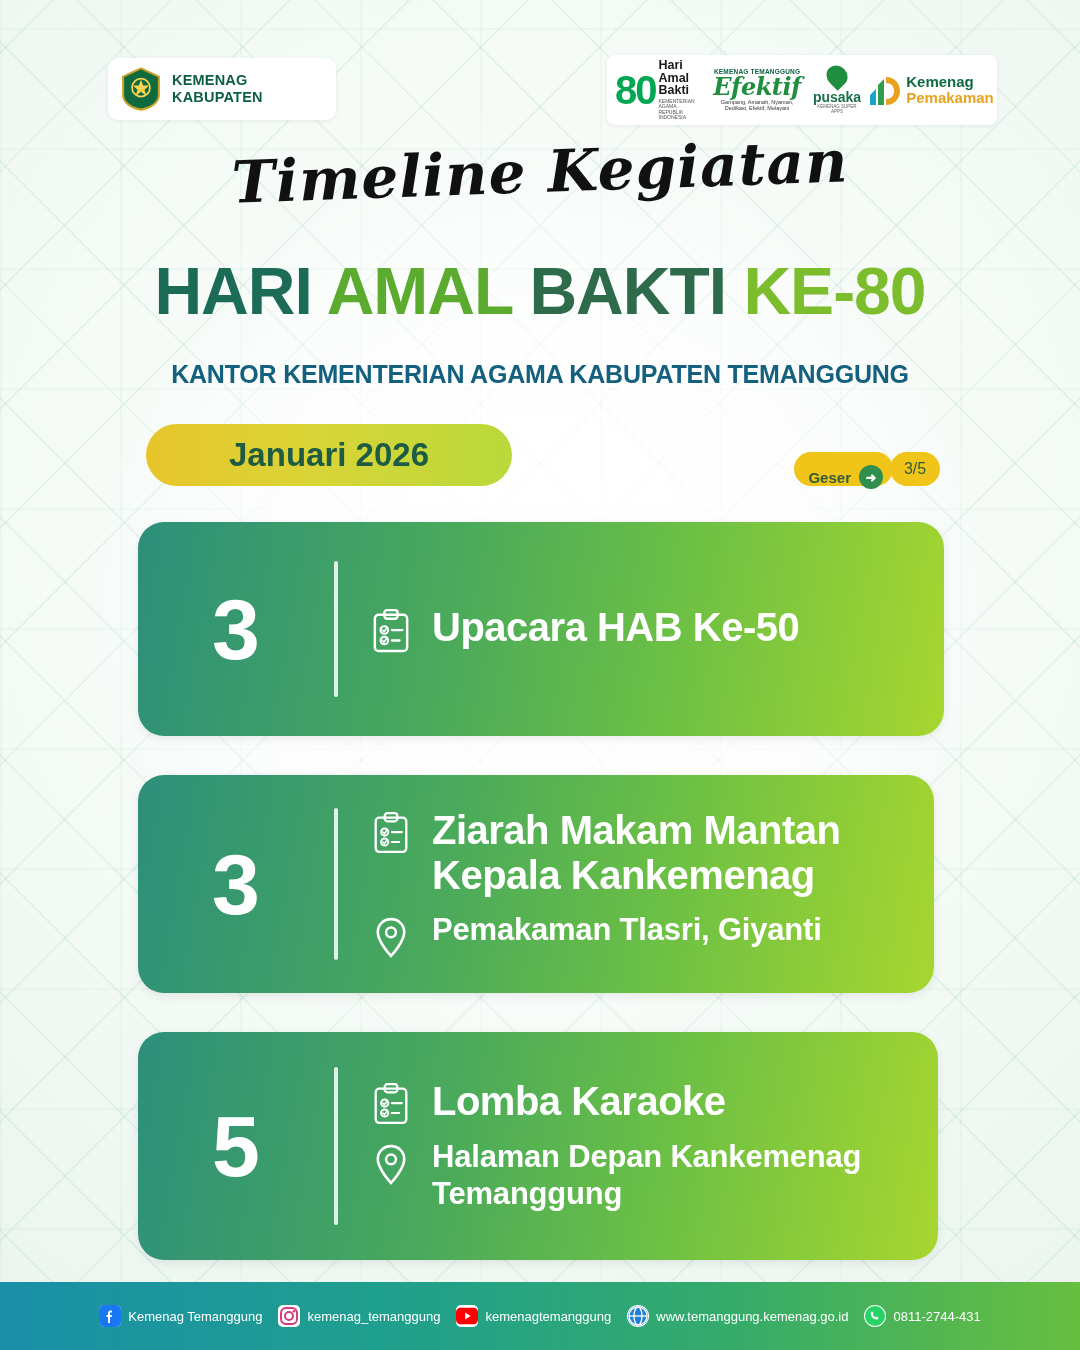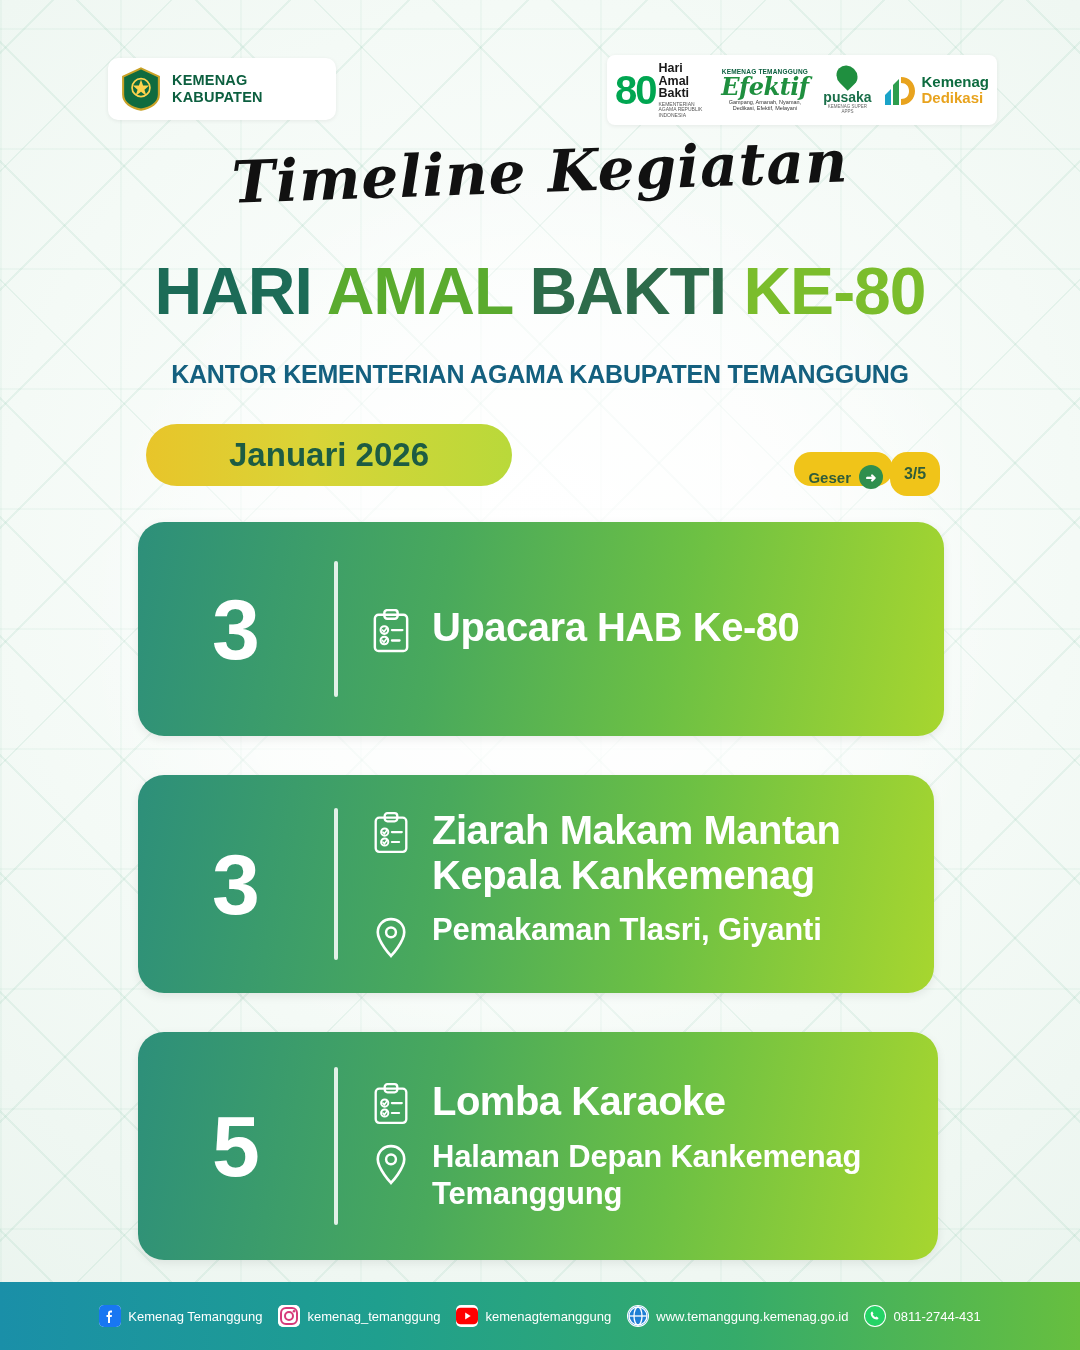--- a/index.html
+++ b/index.html
@@ -155,24 +155,24 @@
     display:flex; align-items:center; gap:8px;
   }
   .geser .lbl { font-size:15px; font-weight:bold; color:#2f5c3a; }
   .geser .arrow {
     width:24px;height:24px;border-radius:50%;
     background:#2f8f4e;display:flex;align-items:center;justify-content:center;
     color:#fff;font-size:13px;font-weight:bold;
   }
   .pager {
     position:absolute; right:140px; top:452px;
-    width:50px; height:44px; border-radius:17px;
+    width:50px; height:34px; border-radius:17px;
     background:#f0c419;
     display:flex; align-items:center; justify-content:center;
-    font-size:16px; font-weight:bold; color:#2f5c3a;
+    font-size:16px; font-weight:normal; color:#2f5c3a;
   }
 
   
   .card {
     position:absolute; left:138px;
     border-radius:26px;
     color:#fff;
     display:flex; align-items:center;
     background:linear-gradient(100deg,#2d8f7a 0%, #49a95c 38%, #6cc044 66%, #a7d62f 100%);
     box-shadow:0 3px 10px rgba(0,0,0,0.08);
@@ -277,21 +277,21 @@
       <div class="berdampak-box">
         <div class="mark">
           <svg viewBox="0 0 34 34" width="34" height="34" aria-hidden="true">
             <path d="M2 22 L2 32 L8 32 L8 16 Z" fill="#1aa3c8"></path>
             <path d="M10 12 L10 32 L16 32 L16 6 Z" fill="#2e9e4e"></path>
             <path d="M18 4 C26 4 32 10 32 18 C32 26 26 32 18 32 L18 26 C23 26 26 23 26 18 C26 13 23 10 18 10 Z" fill="#e8a31e"></path>
           </svg>
         </div>
         <div class="wd">
           <div class="a">Kemenag</div>
-          <div class="b">Dedikasi</div>
+          <div class="b">Pemakaman</div>
         </div>
       </div>
     </div>
   </div>
 
   <div class="script-title">Timeline Kegiatan</div>
 
   <div class="main-title">
     <span class="c1">HARI</span>
     <span class="c2">AMAL</span>
@@ -323,21 +323,21 @@
             <rect x="3" y="6" width="34" height="38" rx="4" fill="none" stroke="#fff" stroke-width="2.6"></rect>
             <rect x="13" y="1" width="14" height="9" rx="3" fill="none" stroke="#fff" stroke-width="2.6"></rect>
             <circle cx="13" cy="22" r="4" fill="none" stroke="#fff" stroke-width="2.2"></circle>
             <path d="M11 22 l1.6 1.8 L15.4 20" fill="none" stroke="#fff" stroke-width="1.8" stroke-linecap="round"></path>
             <line x1="21" y1="22" x2="32" y2="22" stroke="#fff" stroke-width="2.4" stroke-linecap="round"></line>
             <circle cx="13" cy="33" r="4" fill="none" stroke="#fff" stroke-width="2.2"></circle>
             <path d="M11 33 l1.6 1.8 L15.4 31" fill="none" stroke="#fff" stroke-width="1.8" stroke-linecap="round"></path>
             <line x1="21" y1="33" x2="29" y2="33" stroke="#fff" stroke-width="2.4" stroke-linecap="round"></line>
           </svg>
         </div>
-        <div class="ev-title">Upacara HAB Ke-80</div>
+        <div class="ev-title">Upacara HAB Ke-50</div>
       </div>
     </div>
   </div>
 
   <div class="card" id="card2">
     <div class="daybox">
       <div class="day">3</div>
     </div>
     <div class="divider"></div>
     <div class="content">

